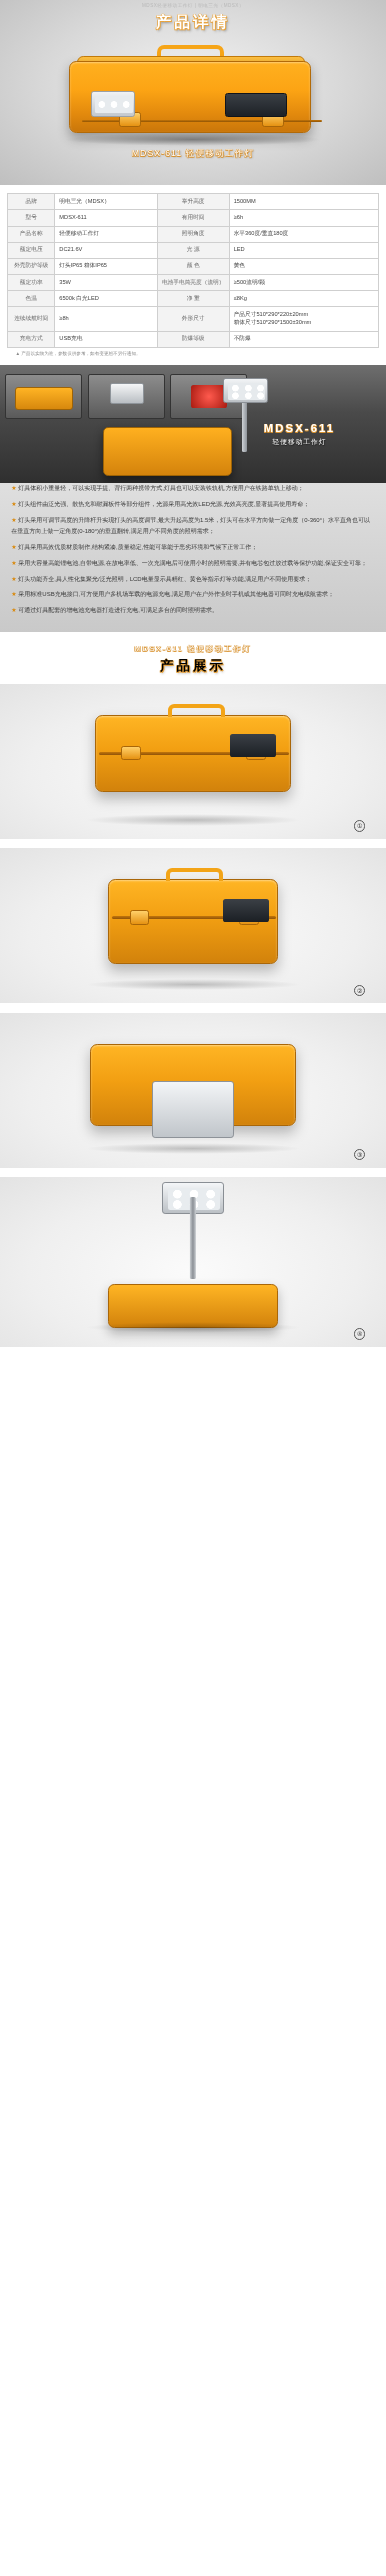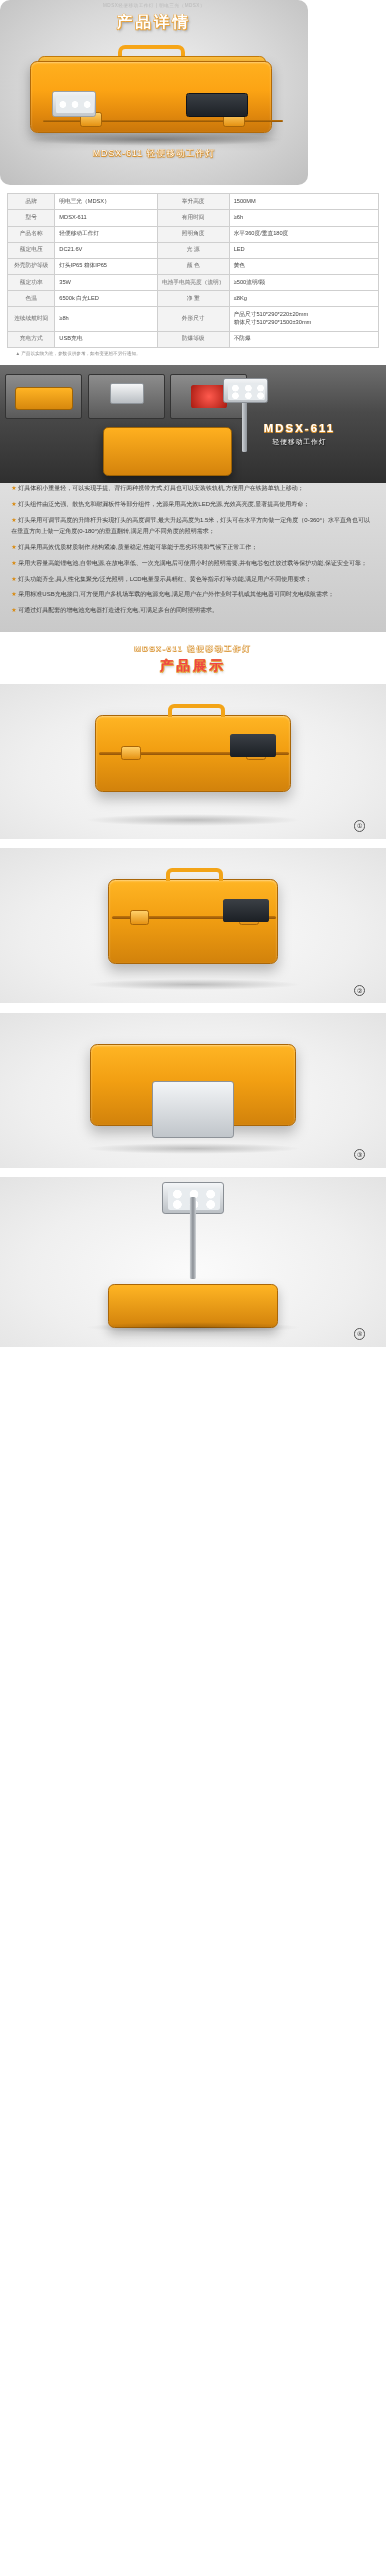--- a/index.html
+++ b/index.html
@@ -8,25 +8,24 @@
     width:386px;
     font-family:"Liberation Sans","DejaVu Sans",sans-serif;
     background:#ffffff;
     color:#333;
   }
   .page { width:386px; position:relative; overflow:hidden; }
 
   
   .hero {
     position:relative;
-    width:308px; height:185px;
+    width:386px; height:185px;
     background:
       radial-gradient(ellipse at 50% 45%, #f2f2f2 0%, #d8d8d8 55%, #bfbfbf 100%);
     overflow:hidden;
-    border-radius:10px;
   }
   .hero .watermark {
     position:absolute; top:3.1px; left:0; width:100%;
     text-align:center; font-size:4.6px; color:#b9b9b9; letter-spacing:0.5px;
   }
   .hero-title {
     position:absolute; top:12.4px; left:50%; transform:translateX(-50%);
     font-size:15.5px; font-weight:bold; color:#ffffff;
     letter-spacing:3.1px;
     text-shadow: 1px 1px 0 #e8a33d, -0.5px -0.5px 0 #e8a33d, 0.5px -0.5px 0 #e8a33d, -0.5px 0.5px 0 #e8a33d, 1.5px 1.5px 2.6px rgba(0,0,0,.35);
@@ -191,21 +190,21 @@
 
   
   .showcase { background:#fff; padding:11.3px 0 20.6px; }
   .sc-head { text-align:center; }
   .sc-model {
     font-size:7.7px; color:#fff; letter-spacing:1.5px; display:inline-block;
     text-shadow:0.5px 0.5px 0 #d8922f,-0.5px -0.5px 0 #d8922f,0.5px -0.5px 0 #d8922f,-0.5px 0.5px 0 #d8922f;
     margin-bottom:3.1px;
   }
   .sc-title {
-    font-size:13.4px; font-weight:bold; color:#ef4444; letter-spacing:3.1px;
+    font-size:13.4px; font-weight:bold; color:#000000; letter-spacing:3.1px;
     text-shadow:1px 1px 0 #e8a33d,-0.5px -0.5px 0 #e8a33d,0.5px -0.5px 0 #e8a33d,-0.5px 0.5px 0 #e8a33d,1px 1.5px 2.6px rgba(0,0,0,.3);
   }
   .shot {
     position:relative; width:386px; height:155px;
     background:radial-gradient(ellipse at 50% 55%, #fbfbfb 0%, #efefef 60%, #e3e3e3 100%);
     margin-top:9.3px;
   }
   .shot .num {
     position:absolute; right:20.6px; bottom:7.2px;
     width:11.3px; height:11.3px; line-height:10.3px; text-align:center;

